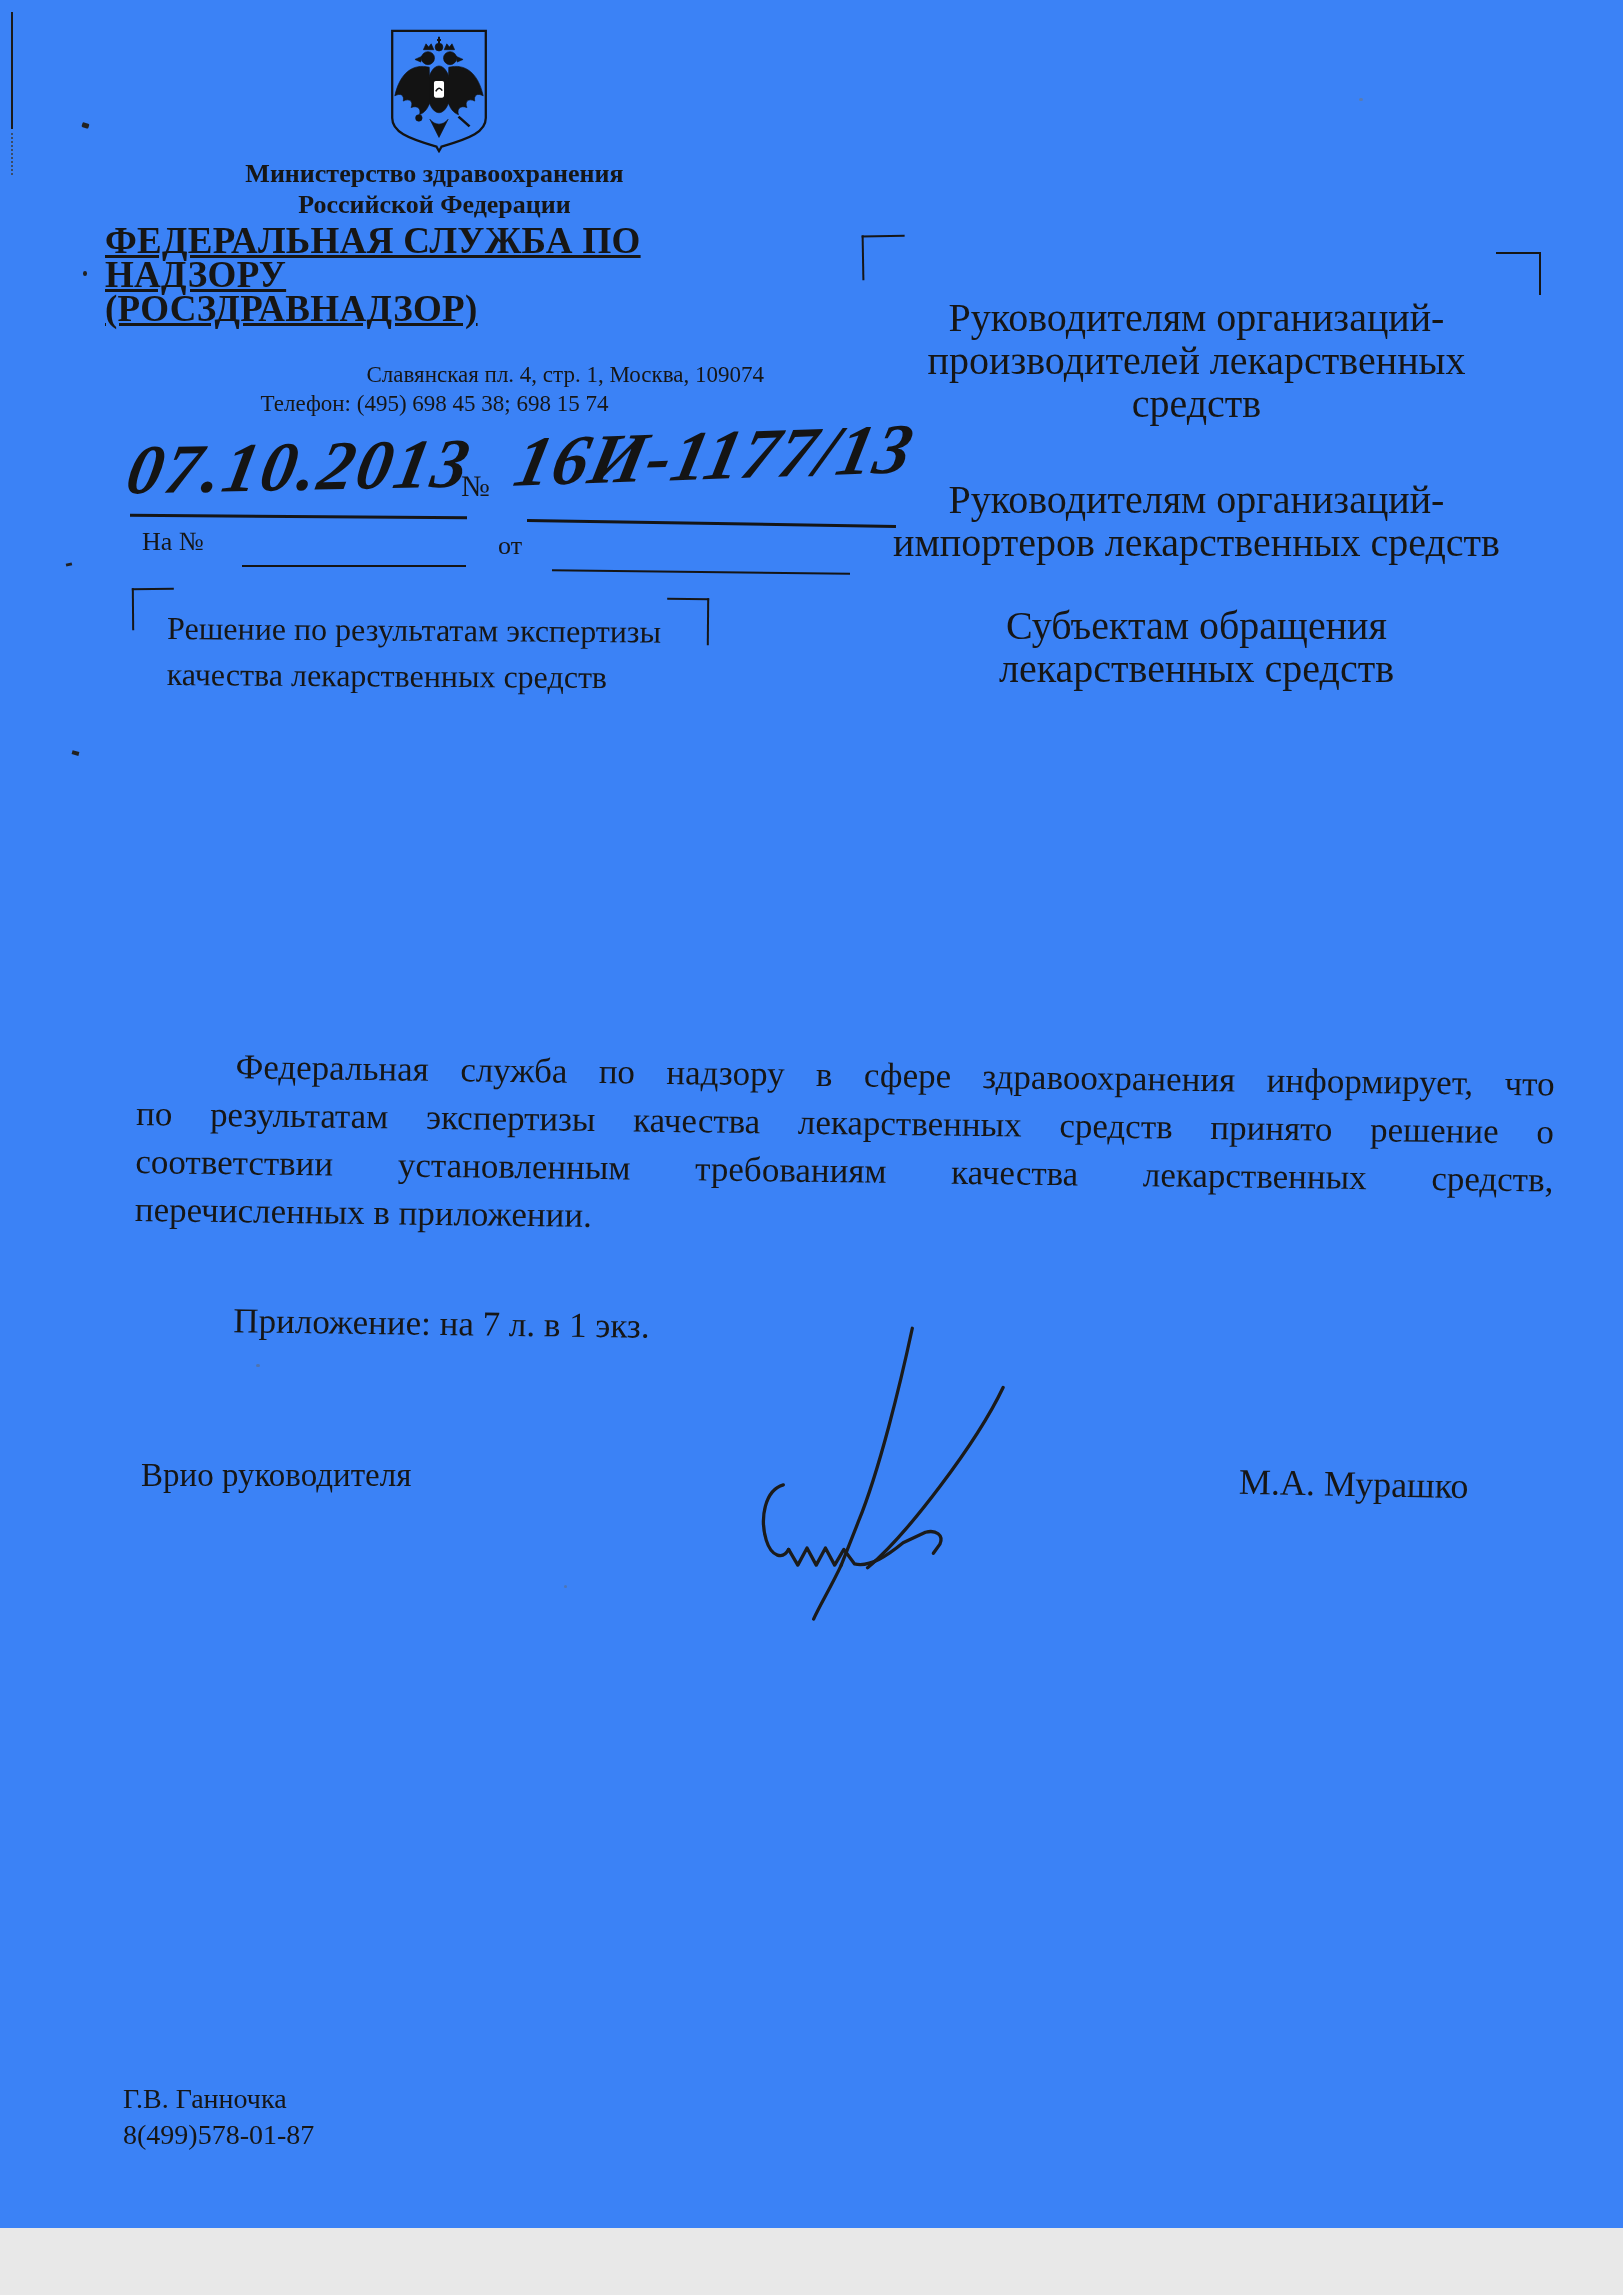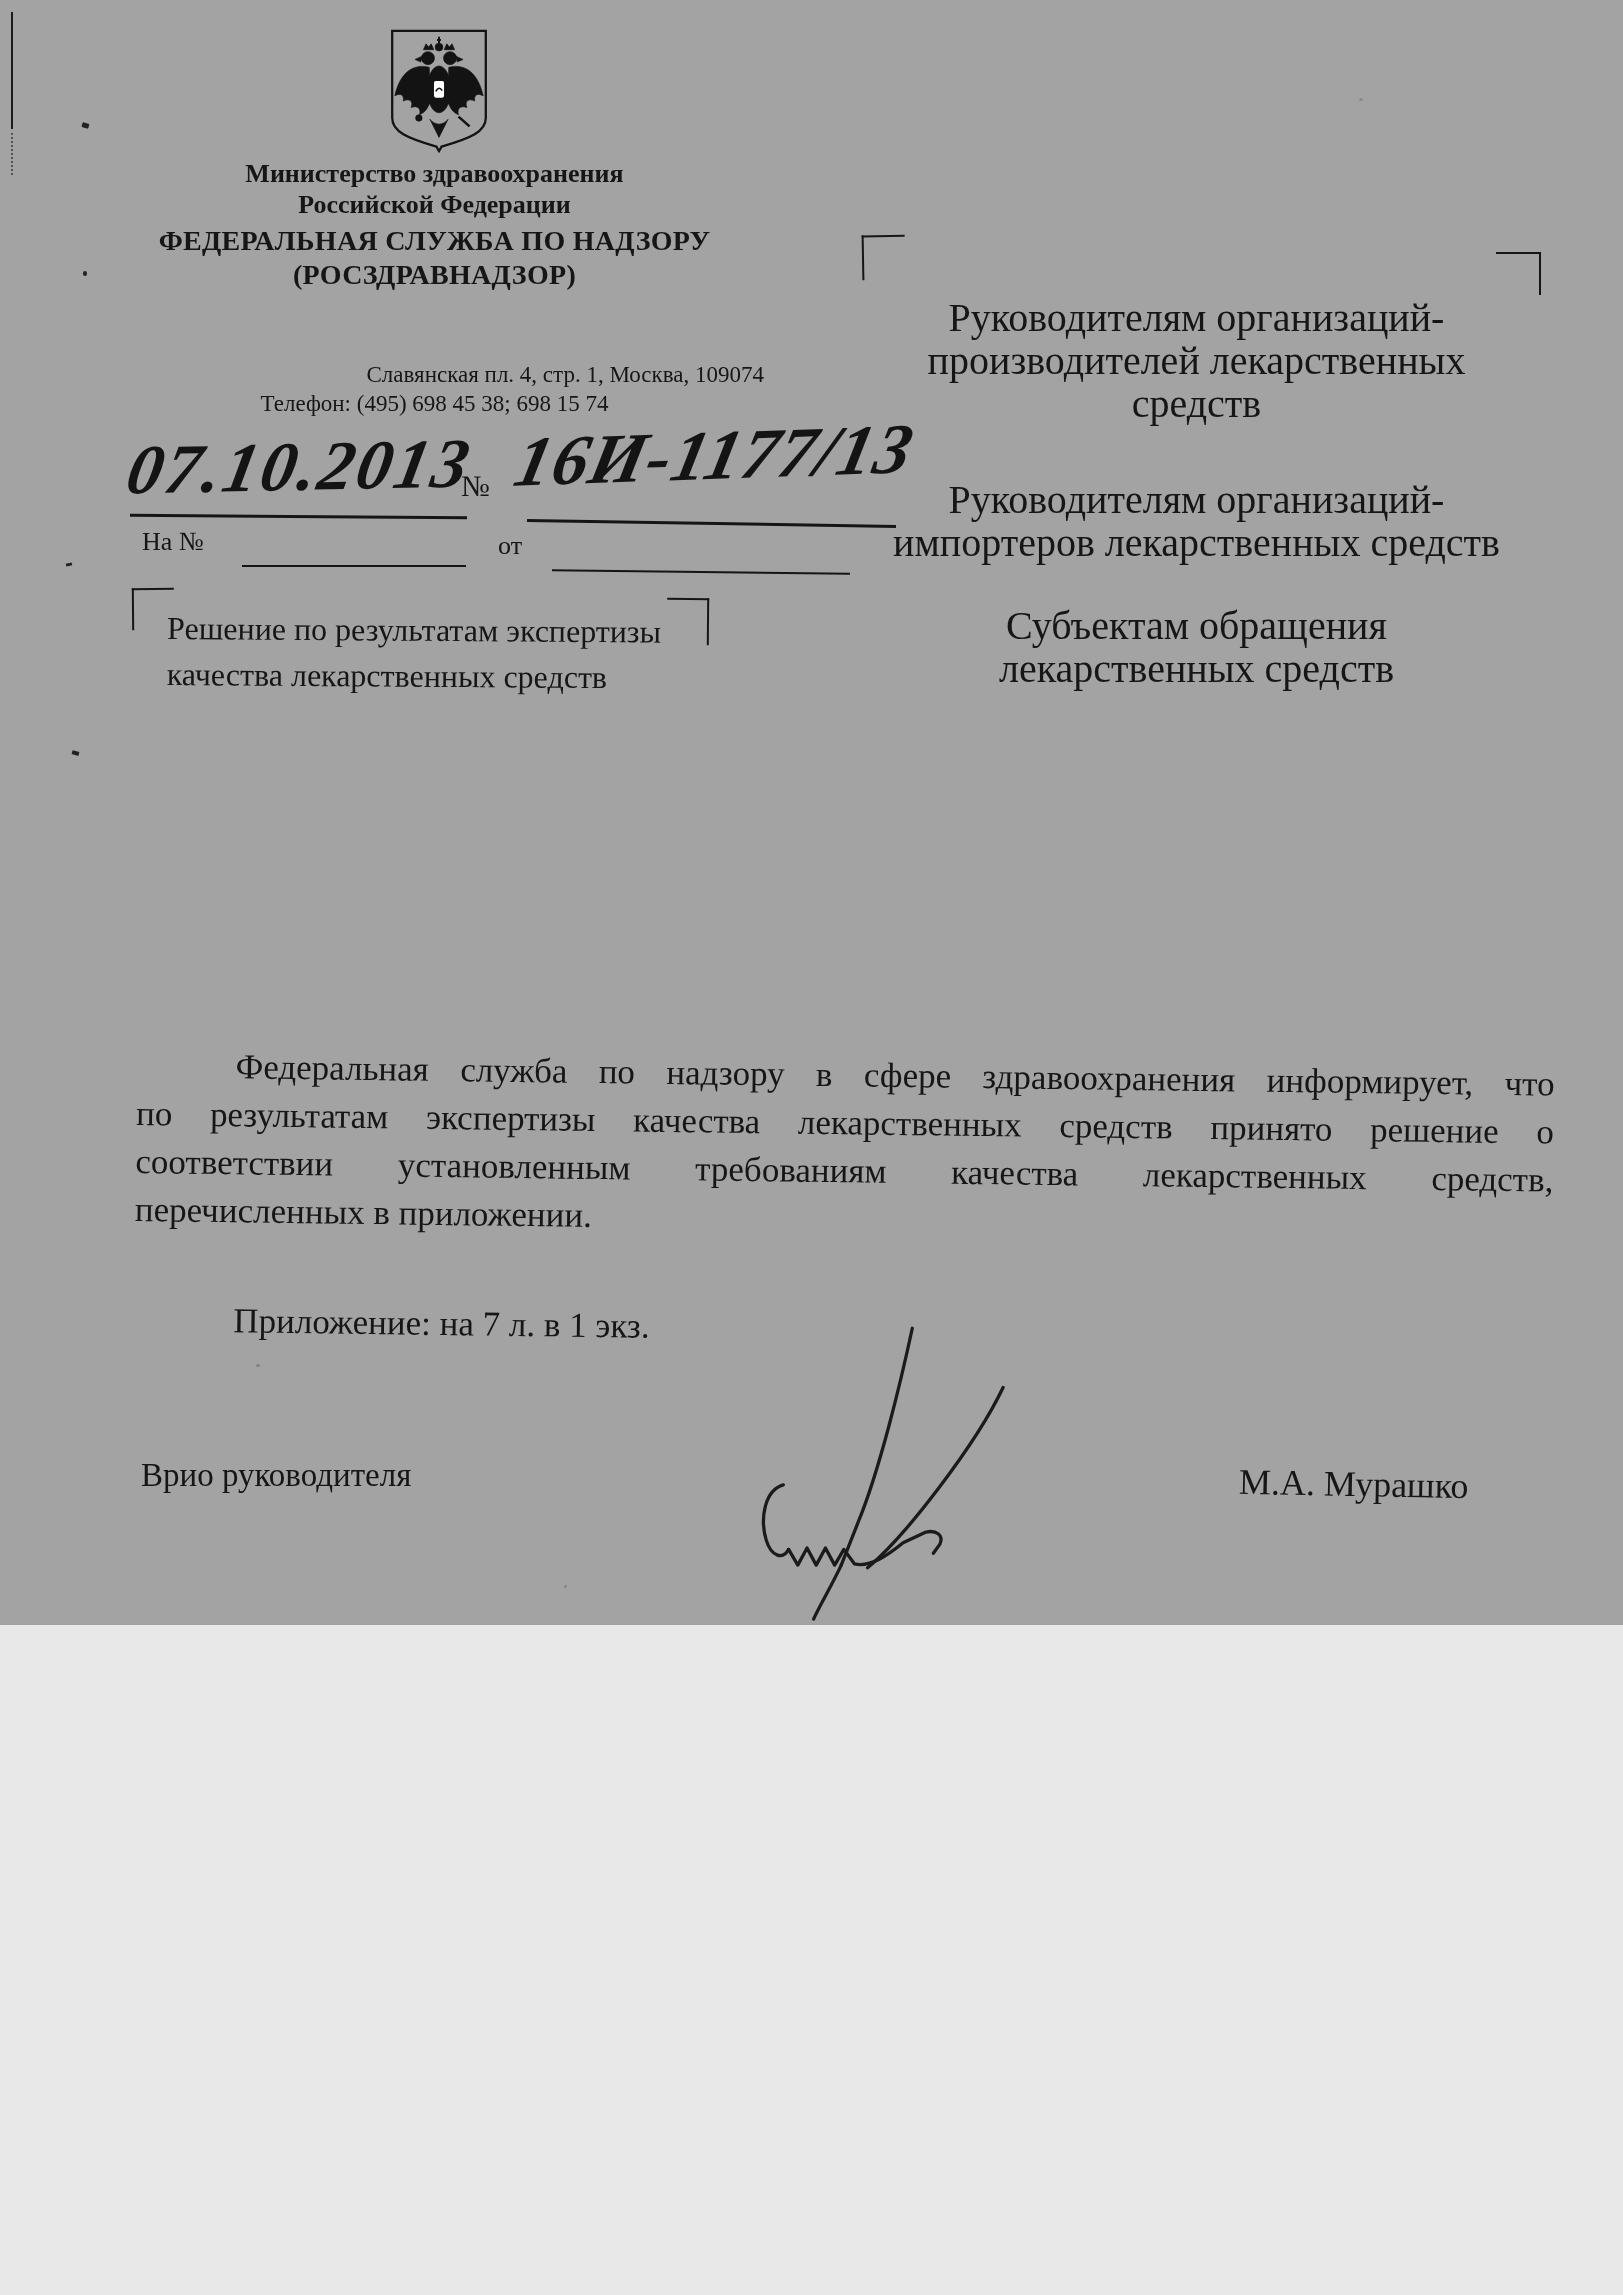--- a/index.html
+++ b/index.html
@@ -1,21 +1,21 @@
 <!DOCTYPE html>
 <html style="font-size:10.5px"><head>
 <meta charset="utf-8">
 <style>
   * { box-sizing: border-box; margin: 0; padding: 0; }
   html, body { background: #e8e8e8; }
   .page {
     position: relative;
     width: 1623px;
-    height: 1625px;
-    background: #a3a3a3;
+    height: 2228px;
+    background: #3b82f6;
     font-family: "Liberation Serif", "DejaVu Serif", serif;
     color: #161616;
     overflow: hidden;
   }
   .abs { position: absolute; }
 
   
   .art-vline { left: 10.5px; top: 12px; width: 2.6px; height: 117px; background: #1b1b1b; }
   .art-vline-dots { left: 11.2px; top: 133px; height: 42px; width: 0; border-left: 2px dotted #3a3a3a; opacity: .75; }
   .speck { background: #222; }
@@ -29,22 +29,22 @@
 
   
   .emblem { left: 387px; top: 26px; width: 104px; height: 128px; }
   .ministry {
     left: 171px; top: 158px; width: 527px;
     text-align: center; font-weight: 700;
     font-size: 26px; line-height: 31px;
   }
   .service {
     left: 105px; top: 224px; width: 659px;
-    text-align: center; font-weight: 700;
-    font-size: 28px; line-height: 34px; letter-spacing: 0.3px;
+    font-weight: 700;
+    font-size: 37px; line-height: 34px; letter-spacing: 0.3px; text-decoration: underline;
   }
   .addr-line { left: 105px; top: 362px; width: 659px; text-align: right; font-size: 23px; }
   .phone-line { left: 105px; top: 391px; width: 659px; text-align: center; font-size: 23px; }
 
   
   .handwriting {
     font-style: italic; font-weight: 700;
     white-space: nowrap; color: #141414;
   }
   .hw-date { left: 129px; top: 427px; font-size: 70px; letter-spacing: 2.6px; transform: skewX(-12deg) rotate(-1.2deg); }

